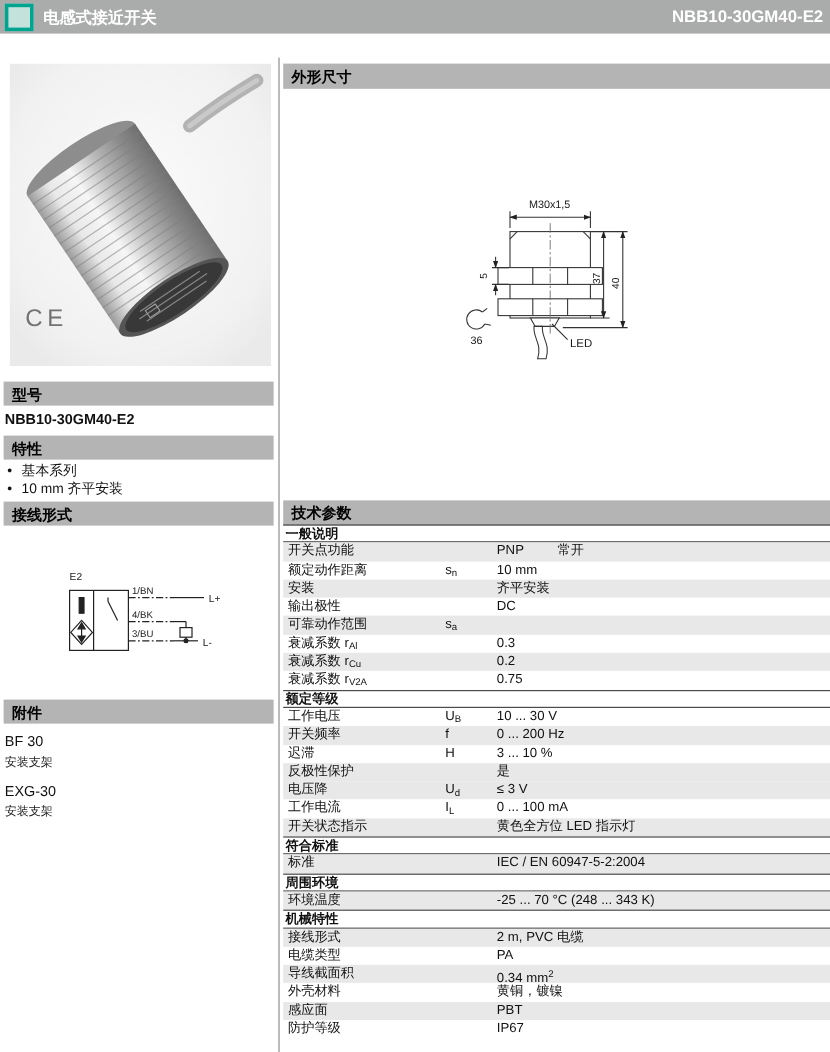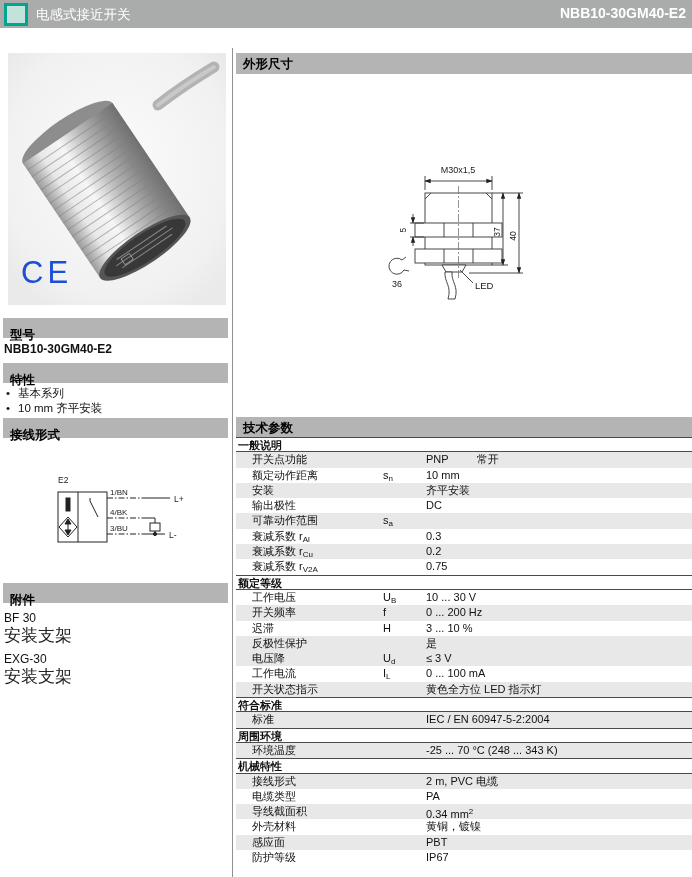--- a/index.html
+++ b/index.html
@@ -4,51 +4,51 @@
 <style>
   * { margin:0; padding:0; box-sizing:border-box; }
   html,body { background:#fff; }
   body { font-family:"Liberation Sans","DejaVu Sans",sans-serif; color:#111; }
   .page { position:relative; width:692px; height:877px; background:#fff; overflow:hidden; }
 
   
   .topbar { position:absolute; left:0; top:0; width:692px; height:28px; background:#aaabab; }
   .topbar .sq { position:absolute; left:4px; top:3px; width:24px; height:23px;
                 background:#c3e2db; border:3px solid #00a48f; }
-  .topbar .t-left { position:absolute; left:36px; top:6px; font-size:13.5px; font-weight:normal; color:#fff; }
+  .topbar .t-left { position:absolute; left:36px; top:6px; font-size:13.5px; font-weight:bold; color:#fff; }
   .topbar .t-right { position:absolute; right:6px; top:5px; font-size:14px; font-weight:bold; color:#fff; }
 
   .vdivider { position:absolute; left:232px; top:48px; width:1px; height:829px; background:#8f8f8f; }
 
   
   .lbar { position:absolute; left:3px; width:225px; height:20px; background:#b4b4b4;
-          font-size:12.5px; font-weight:bold; color:#000; padding:9px 0 0 7px; }
+          font-size:12.5px; font-weight:bold; color:#000; padding:3px 0 0 7px; }
   .rbar { position:absolute; left:236px; width:456px; height:21px; background:#b4b4b4;
           font-size:12.5px; font-weight:bold; color:#000; padding:3px 4px 0 7px; }
 
   .photo { position:absolute; left:8px; top:53px; width:218px; height:252px; }
-  .ce { position:absolute; left:21px; top:255px; font-size:31px; letter-spacing:4px; color:#1d4ed8; }
+  .ce { position:absolute; left:21px; top:255px; font-size:20px; letter-spacing:4px; color:#737373; }
 
   .model-text { position:absolute; left:4px; top:342px; font-size:12px; font-weight:bold; }
   .feat-list { position:absolute; left:4px; top:386px; font-size:11.5px; line-height:15px; }
   .feat-list .li { white-space:nowrap; }
   .feat-list .b { display:inline-block; width:14px; padding-left:2px; }
 
   .wiring { position:absolute; left:50px; top:465px; width:175px; height:90px; }
   .dims   { position:absolute; left:372px; top:156px; width:200px; height:152px; }
 
   .acc-list { position:absolute; left:4px; top:604px; }
   .acc-name { font-size:12px; font-weight:normal; line-height:18px; margin-top:5px; }
-  .acc-desc { font-size:17px; line-height:18px; color:#222; }
+  .acc-desc { font-size:10px; line-height:18px; color:#222; }
 
   
   .table { position:absolute; left:236px; top:437px; width:456px; }
   .sec-h { height:15.3px; line-height:14.5px; font-size:11px; font-weight:bold; padding-left:2px;
            border-top:1px solid #4a4a4a; border-bottom:1px solid #4a4a4a; }
-  .row { display:flex; height:15.3px; line-height:15.3px; font-size:11px; padding-left:16px; }
+  .row { display:flex; height:15.3px; line-height:15.3px; font-size:11px; padding-left:4px; }
   .row.shade { background:#e8e8e8; }
   .c1 { width:131px; white-space:nowrap; }
   .c2 { width:43px; }
   .c3 { flex:1; white-space:nowrap; }
   .v2 { margin-left:28px; }
   sub { font-size:8px; vertical-align:-2px; }
   sup { font-size:8px; vertical-align:4px; }
 
   svg text { font-family:"Liberation Sans","DejaVu Sans",sans-serif; fill:#1a1a1a; }
 </style>

